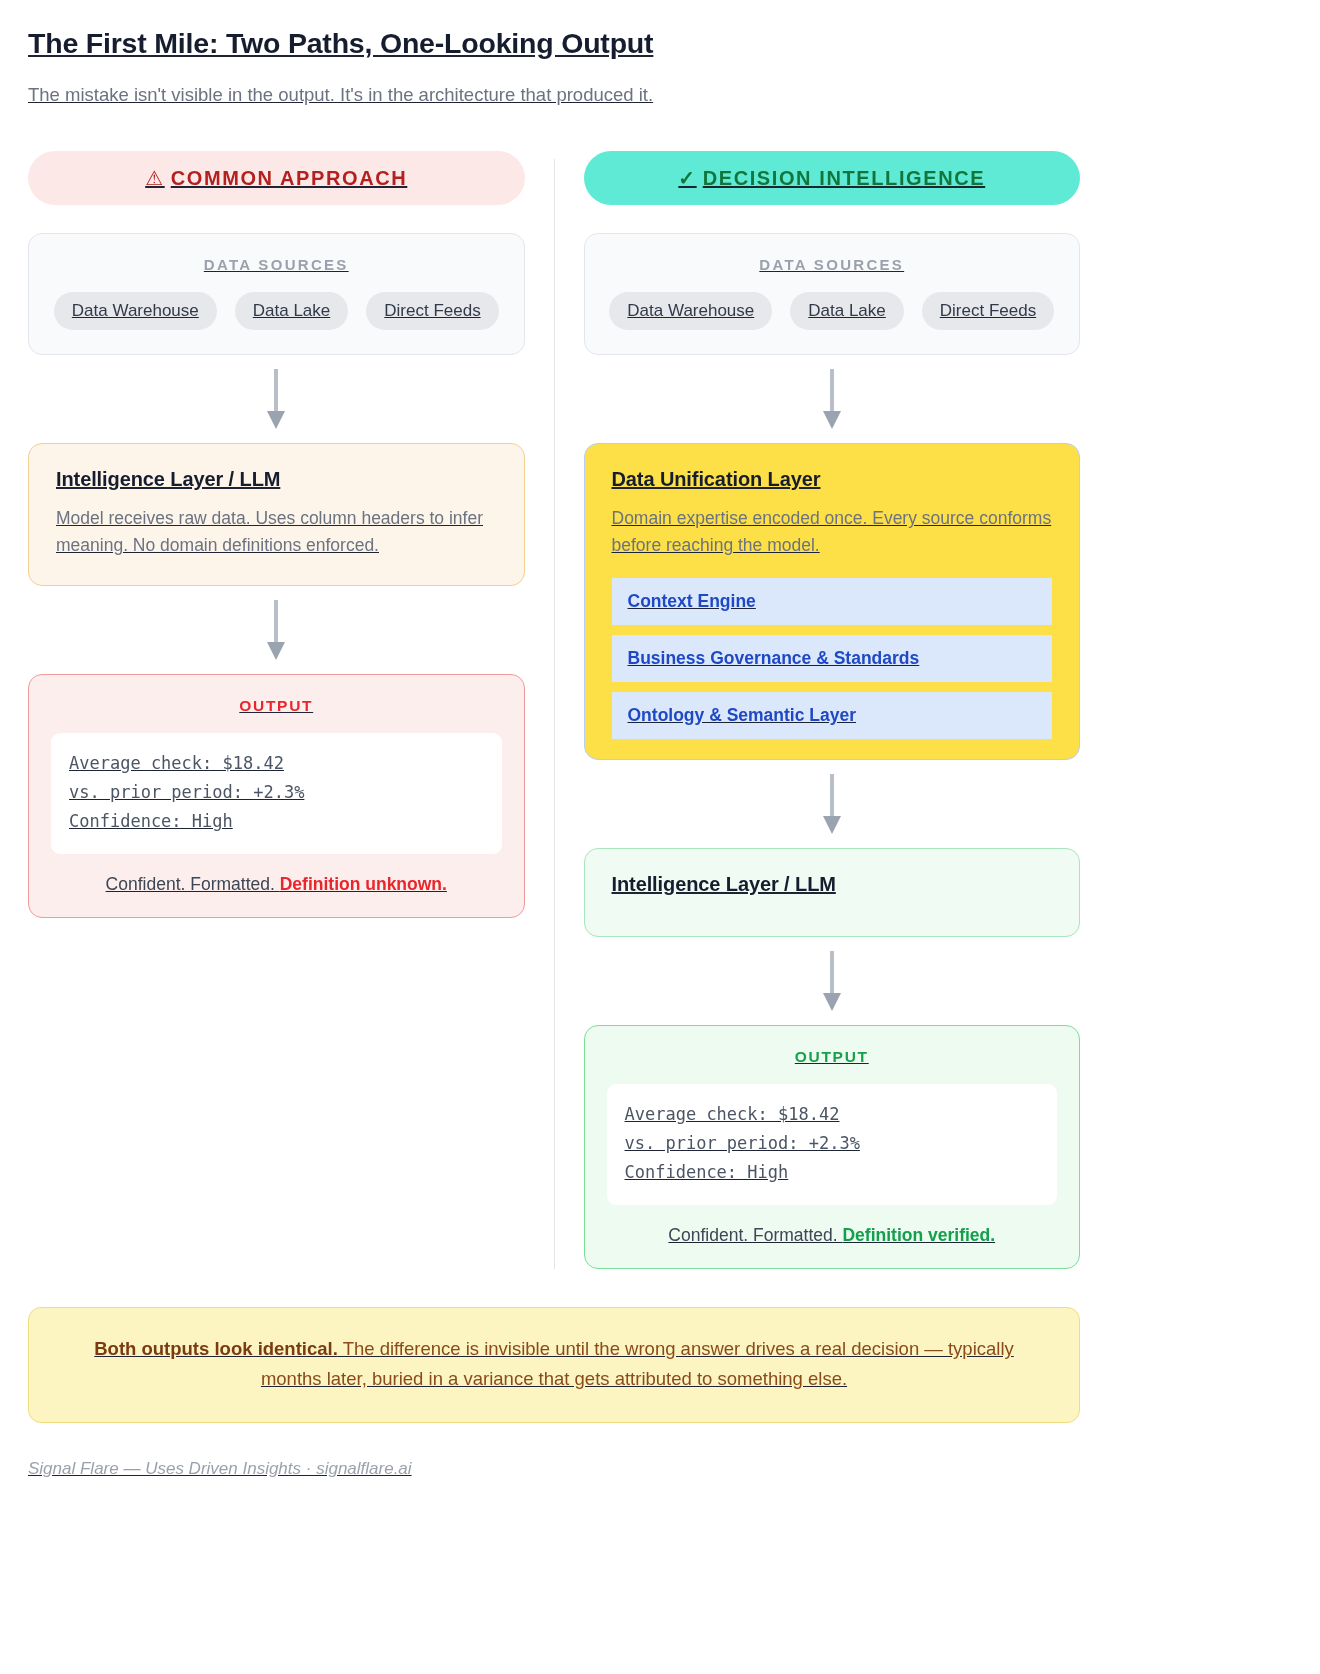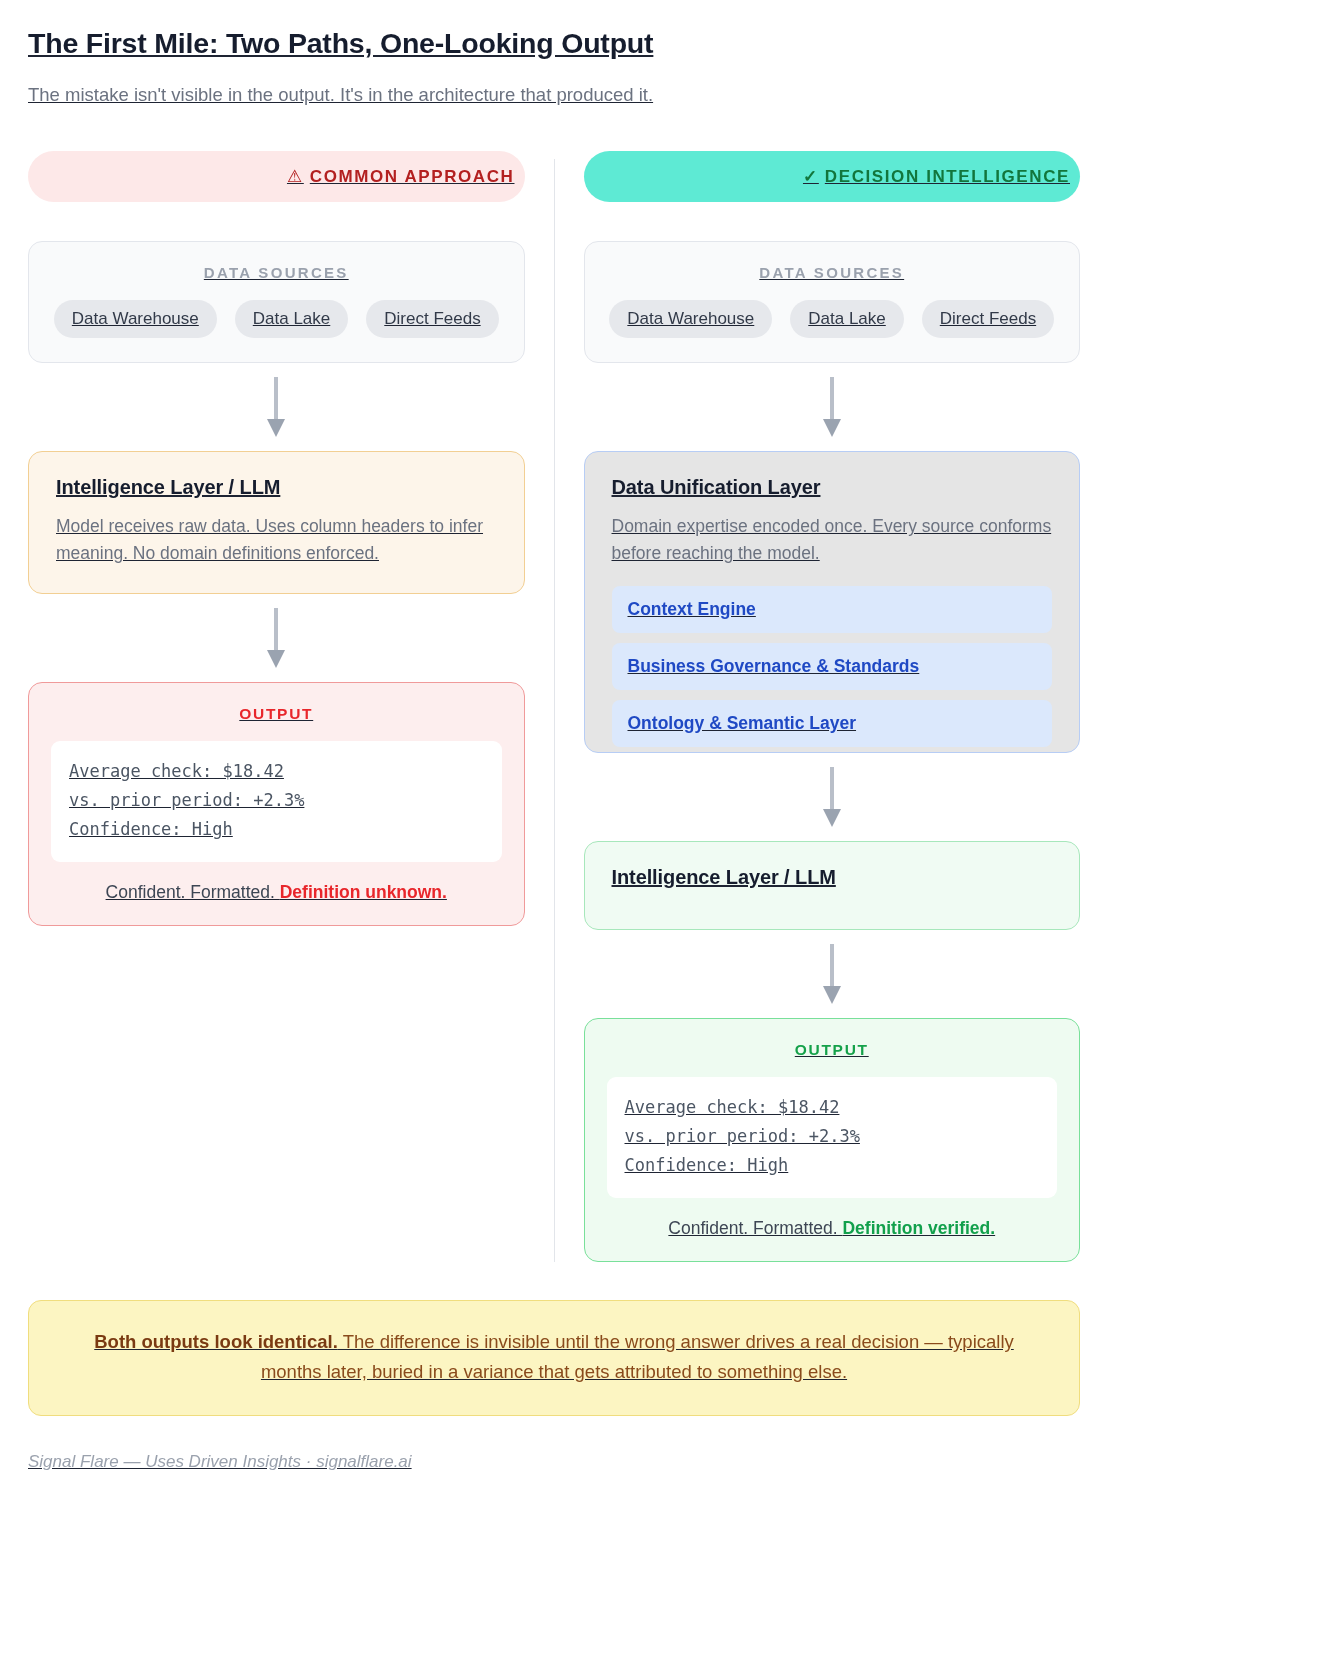--- a/index.html
+++ b/index.html
@@ -55,26 +55,26 @@
     width: 1px;
     align-self: stretch;
     background: #e2e5ea;
     margin: 8px 29px 0 29px;
     flex: 0 0 1px;
   }
 
   
   .pill {
     border-radius: 999px;
-    text-align: right;
+    text-align: center;
     padding: 15px 10px;
-    font-size: 17px;
+    font-size: 20px;
     font-weight: bold;
     letter-spacing: 1.6px;
-    margin-bottom: 39px;
+    margin-bottom: 28px;
   }
   .pill-bad  { background: #fde8e8; color: #b32020; }
   .pill-good { background: #5eead4; color: #12763c; }
   .pill .glyph { margin-right: 6px; font-weight: normal; }
   .pill-good .glyph { font-weight: bold; }
 
   
   .sources {
     border: 1px solid #e3e6ec;
     background: #f9fafb;
@@ -112,21 +112,21 @@
   }
   .arrow svg { display: block; }
 
   
   .box {
     border-radius: 14px;
     border: 1px solid transparent;
     padding: 24px 27px 26px 27px;
   }
   .box-amber  { background: #fdf5ea; border-color: #f2cf93; }
-  .box-blue   { background: #e5e5e5; border-color: #b7cdf5; padding-bottom: 5px; }
+  .box-blue   { background: #fde047; border-color: #b7cdf5; padding-bottom: 20px; }
   .box-green  { background: #f0fbf3; border-color: #a7e7bb; }
 
   .box h3 {
     font-size: 20px;
     font-weight: bold;
     color: #161d2e;
     margin-bottom: 14px;
     letter-spacing: -0.1px;
   }
   .box p.desc {
@@ -135,21 +135,21 @@
     color: #6b7280;
   }
 
   
   .sublayers { margin-top: 19px; display: flex; flex-direction: column; gap: 10px; }
   .sublayer {
     background: #dbe8fc;
     color: #1f49c4;
     font-weight: bold;
     font-size: 17.5px;
-    border-radius: 8px;
+    border-radius: 0;
     padding: 13px 16px;
   }
 
   
   .output {
     border-radius: 14px;
     border: 1px solid transparent;
     padding: 22px 22px 22px 22px;
   }
   .output-bad  { background: #fdeeee; border-color: #f09a9a; }

